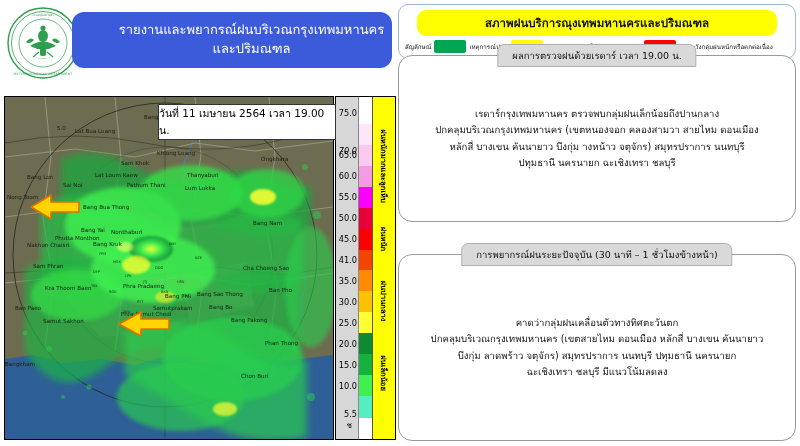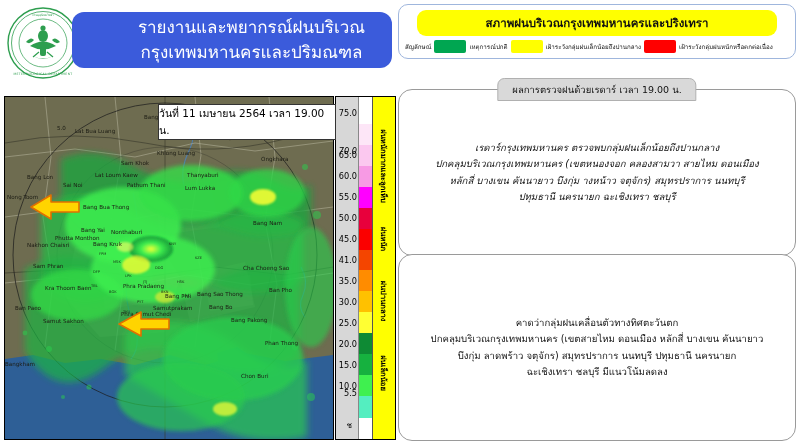--- a/index.html
+++ b/index.html
@@ -29,21 +29,21 @@
     background: #3b5bdb;
     border-radius: 12px;
     display: flex;
     flex-direction: column;
     align-items: center;
     justify-content: center;
     color: #ffffff;
     text-align: center;
     line-height: 1.45;
   }
-  .title-banner .l1 { font-size: 17px; margin-left: 39px; }
+  .title-banner .l1 { font-size: 13px; margin-left: 39px; }
   .title-banner .l2 { font-size: 11.5px; }
 
   .right-header-wrap {
     position: absolute;
     left: 398px; top: 4px;
     width: 398px;
     border: 1px solid #9fb6dd;
     border-radius: 10px;
     background: #ffffff;
     padding: 3px 4px 5px 4px;
@@ -172,22 +172,22 @@
     justify-content: center;
     text-align: center;
     color: #111111;
   }
   .sec-body .line {
     font-size: 9.6px;
     line-height: 1.72;
     white-space: nowrap;
   }
 
-  #radar-section { top: 78px; height: 162px; }
-  #radar-section .sec-body { position: absolute; top: 11px; left: 0; right: 0; height: 167px; font-style: italic; }
+  #radar-section { top: 44px; height: 162px; }
+  #radar-section .sec-body { position: absolute; top: 11px; left: 0; right: 0; height: 167px; }
 
   #forecast-section { top: 243px; height: 198px; }
   #forecast-section .sec-body { position: absolute; top: 11px; left: 0; right: 0; height: 187px; }
 </style>
 </head>
 <body>
 
 <div class="tmd-seal">
   <svg width="74" height="74" viewBox="0 0 74 74">
     <circle cx="37" cy="37" r="35" fill="none" stroke="#2e9e4f" stroke-width="1.4"></circle>
@@ -208,21 +208,21 @@
       <text x="37" y="69" text-anchor="middle" letter-spacing="0.4">METEOROLOGICAL DEPARTMENT</text>
     </g>
   </svg>
 </div>
 
 <div class="title-banner">
   <div class="l1">รายงานและพยากรณ์ฝนบริเวณกรุงเทพมหานครและปริมณฑล</div>
 </div>
 
 <div class="right-header-wrap">
-  <div class="yellow-title">สภาพฝนบริเวณกรุงเทพมหานครและปริงเทรา</div>
+  <div class="yellow-title">สภาพฝนบริการณุงเทพมหานครและปริมณฑล</div>
   <div class="legend-row">
     <span>สัญลักษณ์</span>
     <span class="swatch sw-green"></span>
     <span>เหตุการณ์ปกติ</span>
     <span class="swatch sw-yellow"></span>
     <span>เฝ้าระวังกลุ่มฝนเล็กน้อยถึงปานกลาง</span>
     <span class="swatch sw-red"></span>
     <span>เฝ้าระวังกลุ่มฝนหนักหรือตกต่อเนื่อง</span>
   </div>
 </div>
@@ -408,21 +408,21 @@
       <div class="num" style="top: 96.2px; margin-left: 14px;">55.0</div>
       <div class="num" style="top: 117.133px;">50.0</div>
       <div class="num" style="top: 138.067px;">45.0</div>
       <div class="num" style="top: 159px;">41.0</div>
       <div class="num" style="top: 179.933px;">35.0</div>
       <div class="num" style="top: 200.867px;">30.0</div>
       <div class="num" style="top: 221.8px;">25.0</div>
       <div class="num" style="top: 242.733px;">20.0</div>
       <div class="num" style="top: 263.667px;">15.0</div>
       <div class="num" style="top: 284.6px;">10.0</div>
-      <div class="num" style="top: 292px;">5.5</div>
+      <div class="num" style="top: 313px;">5.5</div>
       <div class="num" style="top: 324px; right: 6px;">ช</div>
     </div>
   <div class="scale-bar" id="scale-bar">
       <div class="seg" style="top: 6px; height: 21.5333px; background: rgb(255, 255, 255);"></div>
       <div class="seg" style="top: 26.9333px; height: 21.5333px; background: rgb(253, 230, 247);"></div>
       <div class="seg" style="top: 47.8667px; height: 21.5333px; background: rgb(251, 200, 239);"></div>
       <div class="seg" style="top: 68.8px; height: 21.5333px; background: rgb(247, 154, 228);"></div>
       <div class="seg" style="top: 89.7333px; height: 21.5333px; background: rgb(255, 0, 255);"></div>
       <div class="seg" style="top: 110.667px; height: 21.5333px; background: rgb(232, 0, 60);"></div>
       <div class="seg" style="top: 131.6px; height: 21.5333px; background: rgb(251, 0, 0);"></div>
@@ -447,19 +447,20 @@
   <div class="sec-label">ผลการตรวจฝนด้วยเรดาร์ เวลา 19.00 น.</div>
   <div class="sec-body" id="radar-body">
       <div class="line">เรดาร์กรุงเทพมหานคร ตรวจพบกลุ่มฝนเล็กน้อยถึงปานกลาง</div>
       <div class="line">ปกคลุมบริเวณกรุงเทพมหานคร (เขตหนองจอก คลองสามวา สายไหม ดอนเมือง</div>
       <div class="line">หลักสี่ บางเขน คันนายาว บึงกุ่ม างหน้าว จตุจักร) สมุทรปราการ นนทบุรี</div>
       <div class="line">ปทุมธานี นครนายก ฉะเชิงเทรา ชลบุรี</div>
     </div>
 </div>
 
 <div class="section" id="forecast-section">
+  <div class="sec-label">การพยากรณ์ฝนระยะปัจจุบัน (30 นาที – 1 ชั่วโมงข้างหน้า)</div>
   <div class="sec-body" id="forecast-body">
       <div class="line">คาดว่ากลุ่มฝนเคลื่อนตัวทางทิศตะวันตก</div>
       <div class="line">ปกคลุมบริเวณกรุงเทพมหานคร (เขตสายไหม ดอนเมือง หลักสี่ บางเขน คันนายาว</div>
       <div class="line">บึงกุ่ม ลาดพร้าว จตุจักร) สมุทรปราการ นนทบุรี ปทุมธานี นครนายก</div>
       <div class="line">ฉะเชิงเทรา ชลบุรี มีแนวโน้มลดลง</div>
     </div>
 </div>
 
 </body></html>

